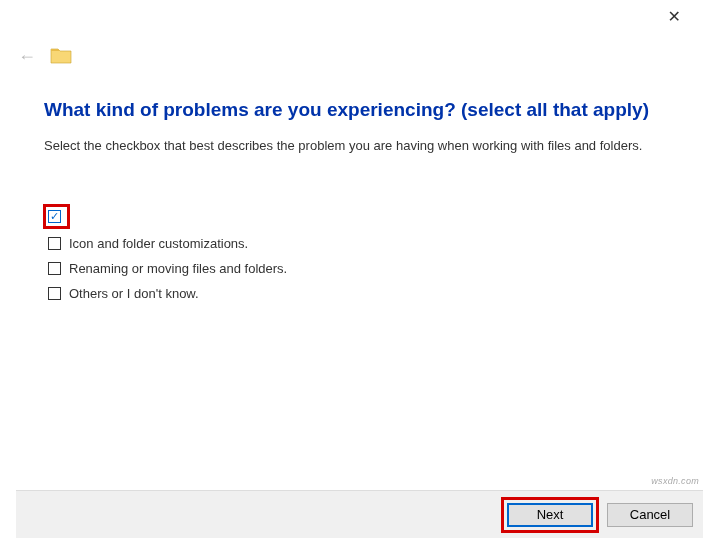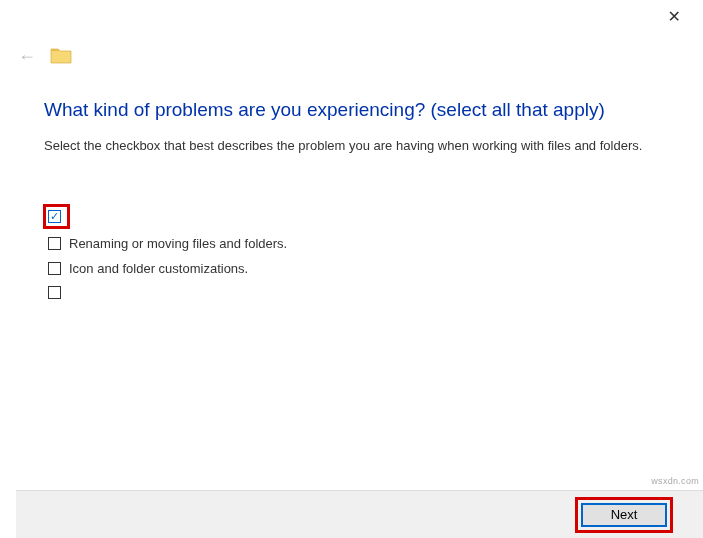--- a/index.html
+++ b/index.html
@@ -51,21 +51,21 @@
     .header-title {
       font-size: 13px;
       color: #333;
     }
     .content {
       padding: 30px 44px 0 44px;
     }
     .heading {
       color: #0033aa;
       font-size: 19px;
-      font-weight: 400;
+      font-weight: 700;
       margin-bottom: 16px;
     }
     .instruction {
       font-size: 13px;
       color: #333;
       line-height: 1.45;
       margin-bottom: 48px;
     }
     .options {
       padding-left: 4px;
@@ -108,21 +108,21 @@
       position: absolute;
       bottom: 0;
       left: 16px;
       right: 0;
       height: 48px;
       background: #f0f0f0;
       border-top: 1px solid #ddd;
       display: flex;
       justify-content: flex-end;
       align-items: center;
-      padding-right: 30px;
+      padding-right: 10px;
       gap: 8px;
     }
     .btn {
       min-width: 86px;
       height: 24px;
       background: #e1e1e1;
       border: 1px solid #adadad;
       font-size: 13px;
       font-family: inherit;
       cursor: pointer;
@@ -136,20 +136,21 @@
     .next-btn {
       border: 2px solid #0066cc;
     }
     .watermark {
       position: absolute;
       right: 4px;
       bottom: 52px;
       font-size: 9px;
       color: #aaa;
       letter-spacing: 0.3px;
+      font-style: italic;
     }
   </style>
 </head>
 <body>
 
 <div class="titlebar">
   <span class="close-x">✕</span>
 </div>
 
 <div class="header">
@@ -169,34 +170,36 @@
   <div class="options">
 
     <div class="opt-row highlighted">
       <span class="checkbox checked">
         <span class="checkmark">✓</span>
       </span>
     </div>
 
     <div class="opt-row">
       <span class="checkbox"></span>
-      <span class="opt-label">Renaming or moving files and folders.</span>
+      <span class="opt-label">Icon and folder customizations.</span>
     </div>
 
     <div class="opt-row">
       <span class="checkbox"></span>
-      <span class="opt-label">Icon and folder customizations.</span>
+      <span class="opt-label">Renaming or moving files and folders.</span>
     </div>
 
     <div class="opt-row">
       <span class="checkbox"></span>
+      <span class="opt-label">Others or I don't know.</span>
     </div>
 
   </div>
 </div>
 
 <div class="watermark">wsxdn.com</div>
 
 <div class="footer">
   <span class="next-wrap">
     <button class="btn next-btn">Next</button>
   </span>
+  <button class="btn">Cancel</button>
 </div>
 
 </body></html>

